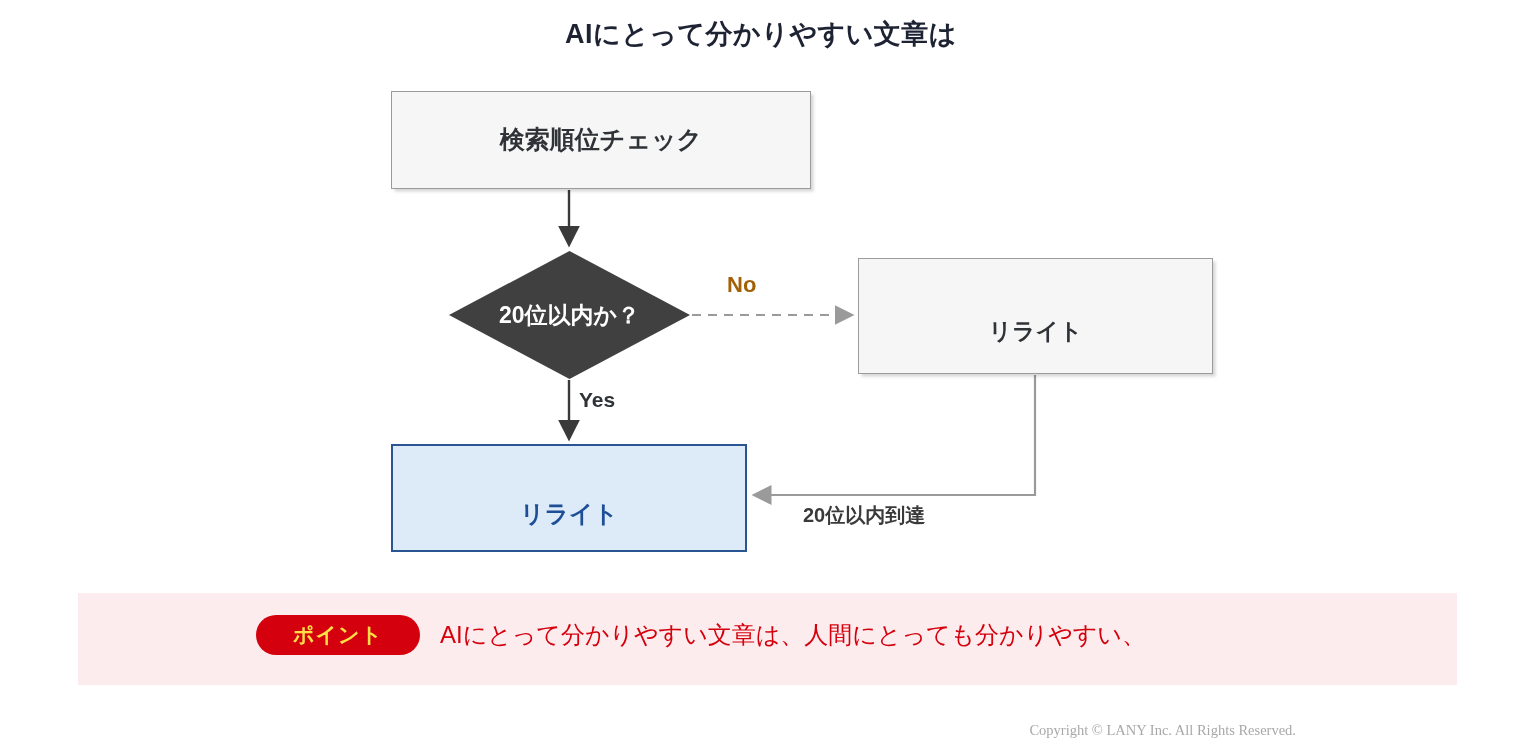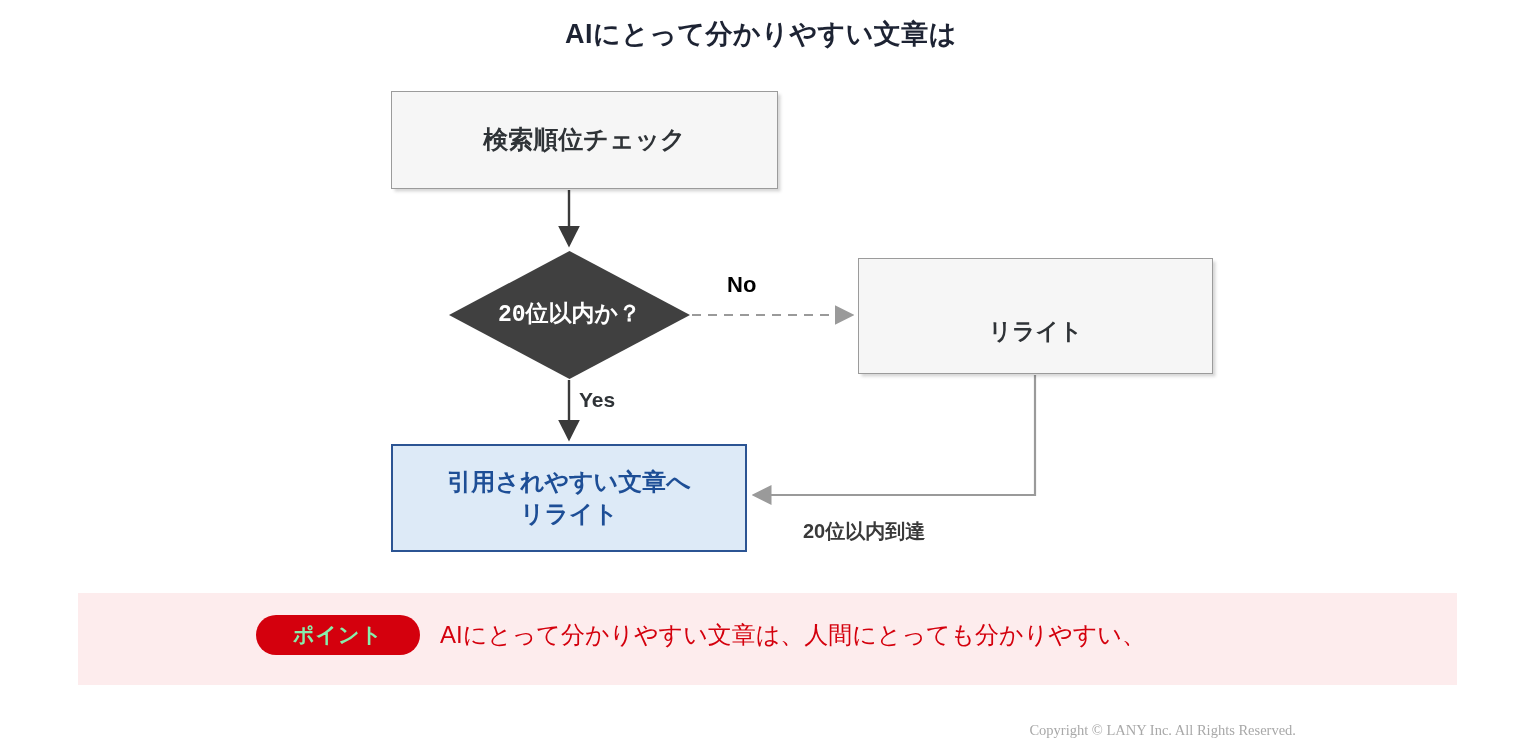--- a/index.html
+++ b/index.html
@@ -62,39 +62,38 @@
     background: #f6f6f6;
     border: 1.5px solid #9b9b9b;
     box-shadow: 2.5px 2.5px 3px rgba(0, 0, 0, 0.17);
     color: #2f3337;
     font-weight: bold;
   }
 
   .node-rank-check {
     left: 391px;
     top: 91px;
-    width: 387px;
+    width: 420px;
     height: 98px;
     font-size: 25px;
   }
 
   .node-seo-rewrite {
     left: 858px;
     top: 258px;
     width: 355px;
     height: 116px;
     font-size: 23px;
   }
 
   .node-decision {
     left: 449px;
     top: 251px;
     width: 241px;
     height: 128px;
-    font-family: Liberation Mono, monospace;
   }
   .node-decision .diamond-shape {
     position: absolute;
     left: 0;
     top: 0;
     width: 241px;
     height: 128px;
     background: #404040;
     -webkit-clip-path: polygon(50% 0, 100% 50%, 50% 100%, 0 50%);
     clip-path: polygon(50% 0, 100% 50%, 50% 100%, 0 50%);
@@ -124,31 +123,31 @@
   
   .edge-label {
     position: absolute;
     font-weight: bold;
     white-space: nowrap;
   }
   .label-no {
     left: 727px;
     top: 272px;
     font-size: 22px;
-    color: #000000;
+    color: #a16207;
   }
   .label-yes {
     left: 579px;
     top: 388px;
     font-size: 21px;
     color: #2f3337;
   }
   .label-reach20 {
     left: 803px;
-    top: 518px;
+    top: 502px;
     font-size: 20px;
     color: #3a3a3a;
   }
 
   
   .point-banner {
     position: absolute;
     left: 78px;
     top: 593px;
     width: 1379px;
@@ -156,21 +155,21 @@
     background: #fdeced;
   }
   .point-badge {
     position: absolute;
     left: 178px;
     top: 22px;
     width: 164px;
     height: 40px;
     border-radius: 20px;
     background: #d4000d;
-    color: #86efac;
+    color: #fde047;
     font-size: 21px;
     font-weight: bold;
     display: flex;
     align-items: center;
     justify-content: center;
     letter-spacing: 1px;
   }
   .point-text {
     position: absolute;
     left: 362px;
@@ -230,21 +229,21 @@
 
   <div class="node node-process node-seo-rewrite">
     <span>
       <br>
       <span>リライト</span>
     </span>
   </div>
 
   <div class="node node-quote-rewrite">
     <span>
-      <span>引用されやすい文章へ</span><br>
+      <br>
       <span>リライト</span>
     </span>
   </div>
 
   <div class="edge-label label-no">No</div>
 
   <div class="edge-label label-yes">Yes</div>
 
   <div class="edge-label label-reach20">20位以内到達</div>
 

